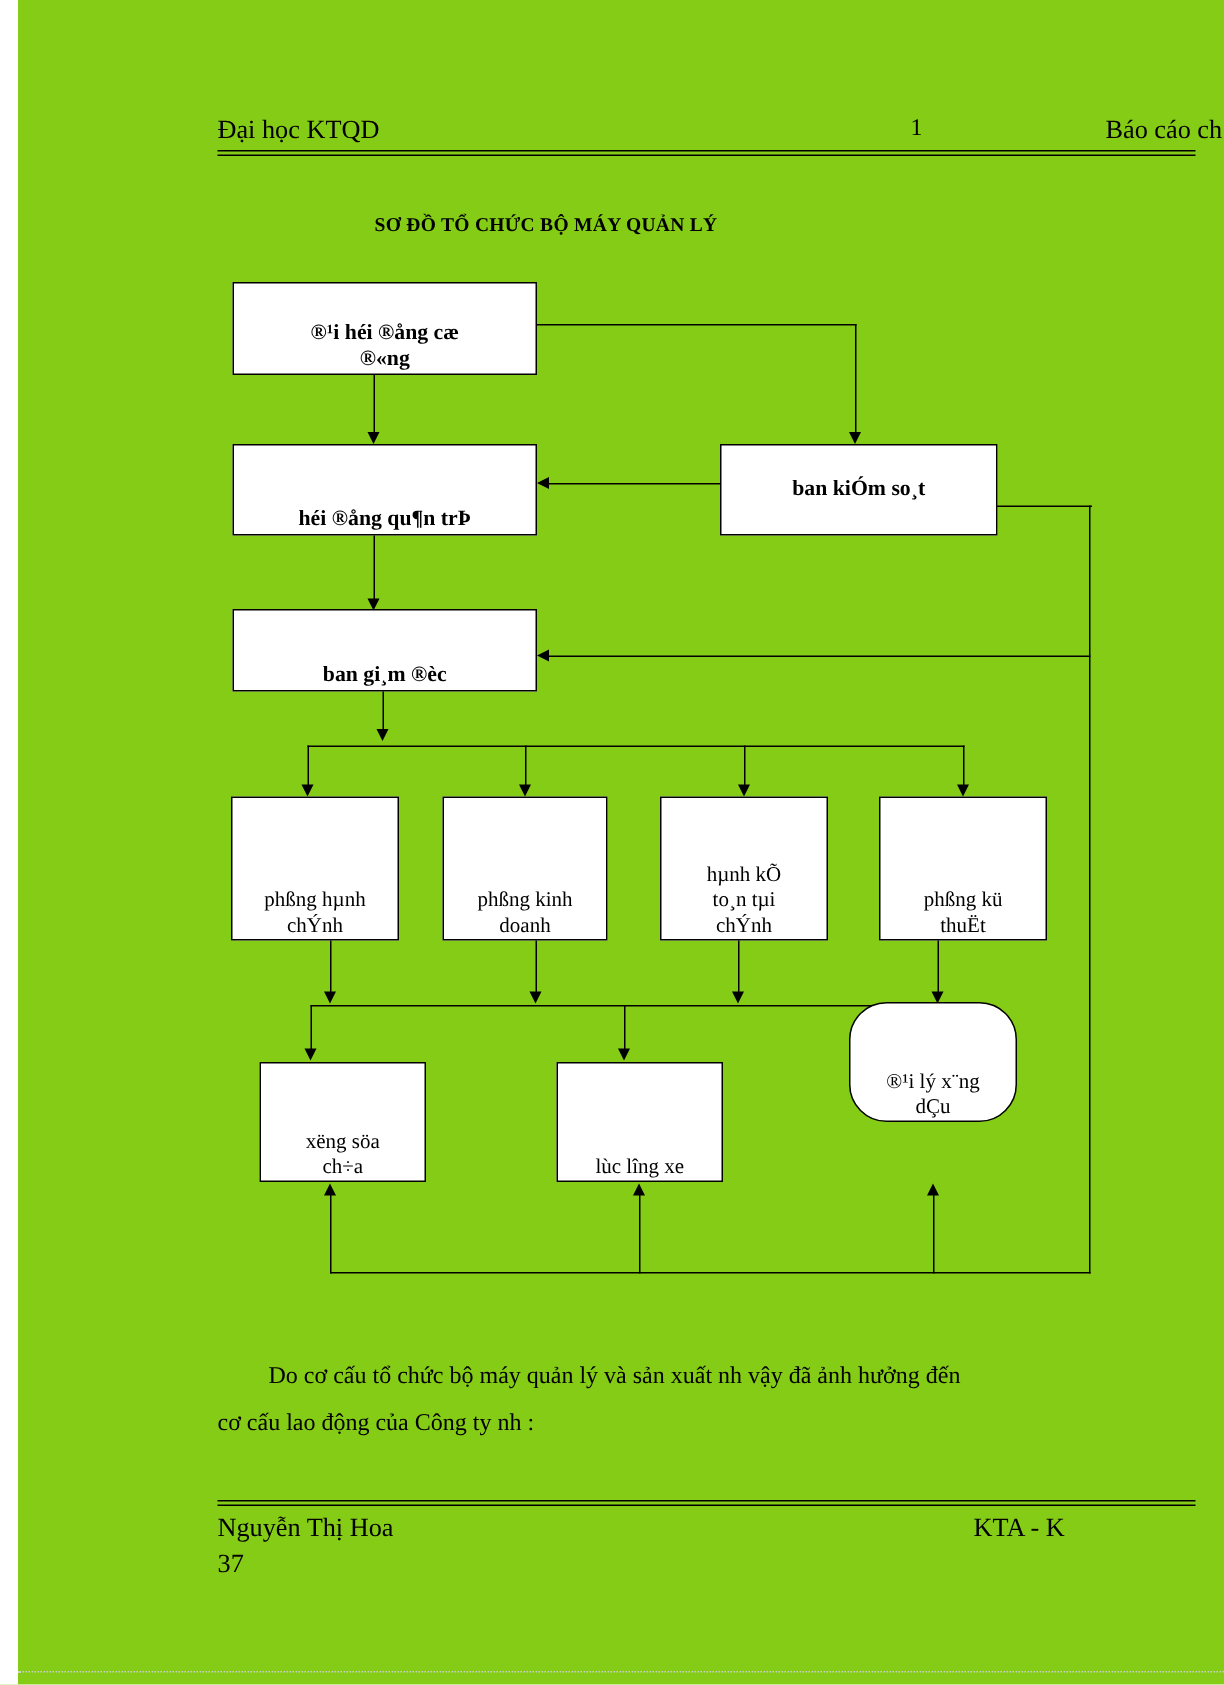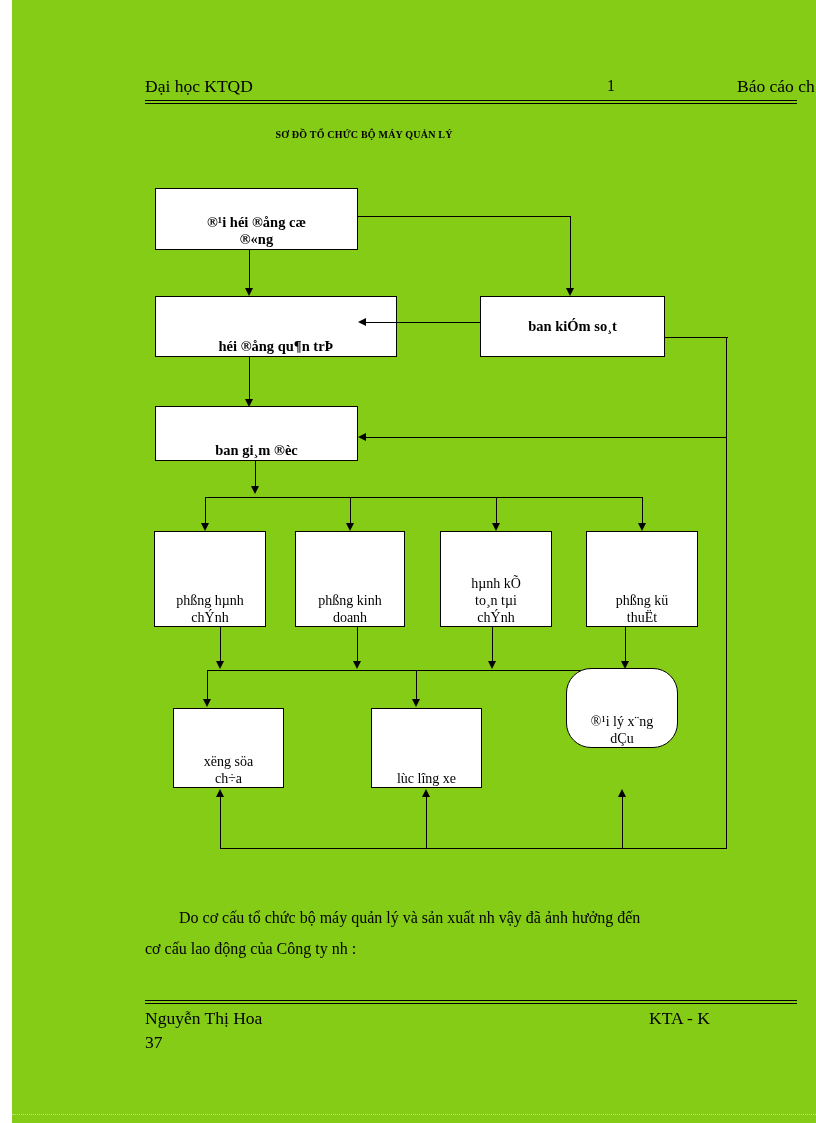--- a/index.html
+++ b/index.html
@@ -40,24 +40,24 @@
     width: 652px;
     border-top: 1.6px solid #000;
     border-bottom: 1.1px solid #000;
     height: 2px;
   }
 
   
   .doc-title {
     position: absolute;
     left: 0px;
-    top: 129px;
+    top: 142px;
     width: 704px;
     text-align: center;
-    font-size: 10px;
+    font-size: 13px;
     font-weight: bold;
     letter-spacing: 0.2px;
   }
 
   
   #diagram {
     position: absolute;
     left: 0px;
     top: 0px;
     width: 816px;
@@ -175,21 +175,21 @@
 ®«ng</span>
     </div>
 
     <div class="ln v" style="left:237px; top:250px; height:41px;"></div>
     <div class="arrow down" style="left:233px; top:288px;"></div>
 
     <div class="ln h" style="left:346px; top:216px; width:213px;"></div>
     <div class="ln v" style="left:558px; top:216px; height:76px;"></div>
     <div class="arrow down" style="left:554px; top:288px;"></div>
 
-    <div class="node bold top-align" style="left:143px; top:296px; width:242px; height:61px;">
+    <div class="node bold top-align" style="left:143px; top:296px; width:203px; height:61px;">
       <span class="node-label">héi ®ång    qu¶n trÞ</span>
     </div>
 
     <div class="node bold mid-align" style="left:468px; top:296px; width:185px; height:61px;">
       <span class="node-label">ban kiÓm so¸t</span>
     </div>
 
     <div class="ln h" style="left:354px; top:322px; width:114px;"></div>
     <div class="arrow left" style="left:346px; top:318px;"></div>
 

